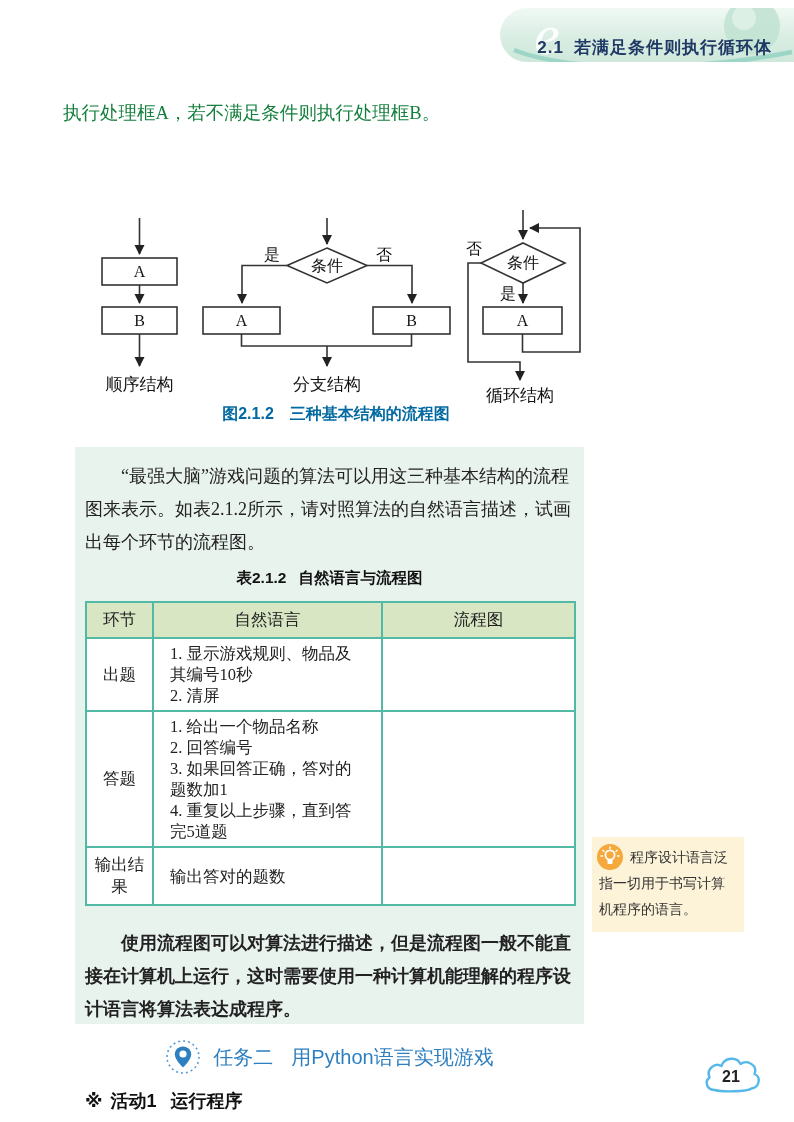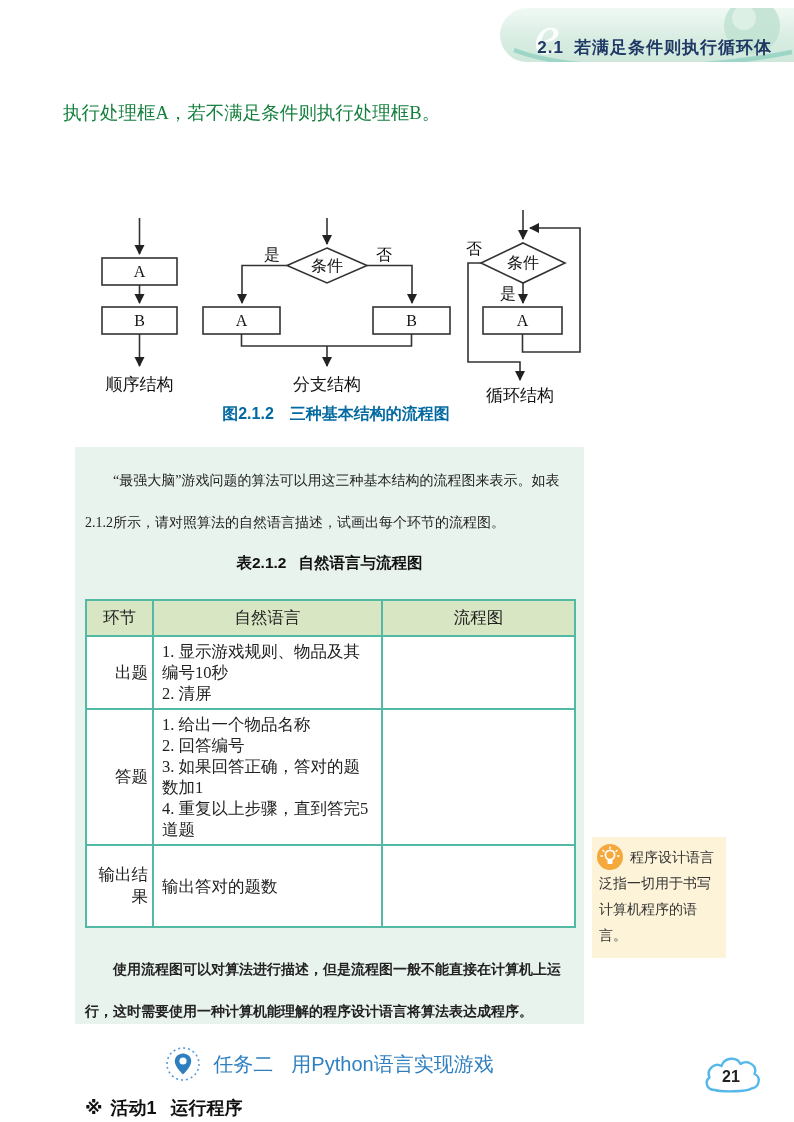--- a/index.html
+++ b/index.html
@@ -21,46 +21,46 @@
 
   
   .flowchart { position:absolute; left:66px; top:210px; }
   .flowchart text { font-size:16px; fill:#111; font-family:"Liberation Serif","DejaVu Serif",serif; }
   .flowchart .lbl { font-size:17px; }
   .fig-caption { position:absolute; left:66px; top:404px; width:540px; text-align:center;
     font-family:"Liberation Sans","DejaVu Sans",sans-serif; font-weight:bold; font-size:16px; color:#0369a1; }
 
   
   .panel { position:absolute; left:75px; top:447px; width:509px; height:577px; background:#e9f3ee; padding:13px 10px 12px 10px; }
-  .panel .kai { font-size:14px; line-height:42px; color:#222; }
+  .panel .kai { font-size:18px; line-height:33px; color:#222; }
   .tbl-title { margin-top:9px; text-align:center; font-family:"Liberation Sans","DejaVu Sans",sans-serif;
     font-weight:bold; font-size:15.5px; color:#111; }
   .tbl-title .gap { display:inline-block; width:12px; }
-  table.lang-table { margin-top:25px; width:489px; border-collapse:collapse; table-layout:fixed; }
+  table.lang-table { margin-top:12px; width:489px; border-collapse:collapse; table-layout:fixed; }
   table.lang-table td, table.lang-table th { border:2px solid #52b9a5; font-weight:normal; font-size:16.5px; color:#222; }
   table.lang-table th { background:#d8e6c3; height:36px; text-align:center; }
-  table.lang-table td.stage { text-align:right; vertical-align:middle; padding:18px 4px; }
-  table.lang-table td.lang { padding:4px 8px; vertical-align:middle; line-height:21px; white-space:pre-line; }
+  table.lang-table td.stage { text-align:center; vertical-align:middle; padding:6px 4px; }
+  table.lang-table td.lang { padding:4px 16px; vertical-align:middle; line-height:21px; white-space:pre-line; }
   table.lang-table td.flow { background:#fff; }
   table.lang-table td { background:#fff; }
 
   .after-para { margin-top:21px;font-weight:bold; }
 
   .task-row { margin-top:13px; display:flex; align-items:center; justify-content:center; gap:12px; }
   .task-text { font-family:"Liberation Sans","DejaVu Sans",sans-serif; font-weight:normal; font-size:20px; color:#2e7fc0; }
   .task-text .tlabel { margin-right:18px; }
 
   .activity-row { margin-top:14px; font-family:"Liberation Sans","DejaVu Sans",sans-serif;
     font-weight:bold; font-size:18px; color:#111; }
   .activity-row .amark { margin-right:8px; }
   .activity-row .alabel { margin-right:14px; }
   .activity-text { margin-top:9px; }
 
   
-  .side-note { position:absolute; left:592px; top:837px; width:134px; background:#fcf3d8; padding:8px 7px 9px 7px;
+  .side-note { position:absolute; left:592px; top:837px; width:152px; background:#fcf3d8; padding:8px 7px 9px 7px;
     font-size:14px; line-height:26px; color:#333; }
   .side-note .bulb { float:left; width:28px; height:28px; margin:-2px 6px 0 -3px; }
 
   
   .page-cloud { position:absolute; left:700px; top:1050px; width:64px; height:50px; }
   .page-cloud text { font-family:"Liberation Sans","DejaVu Sans",sans-serif; font-weight:bold; font-size:16px; fill:#222; }
 </style>
 </head>
 <body>
 

